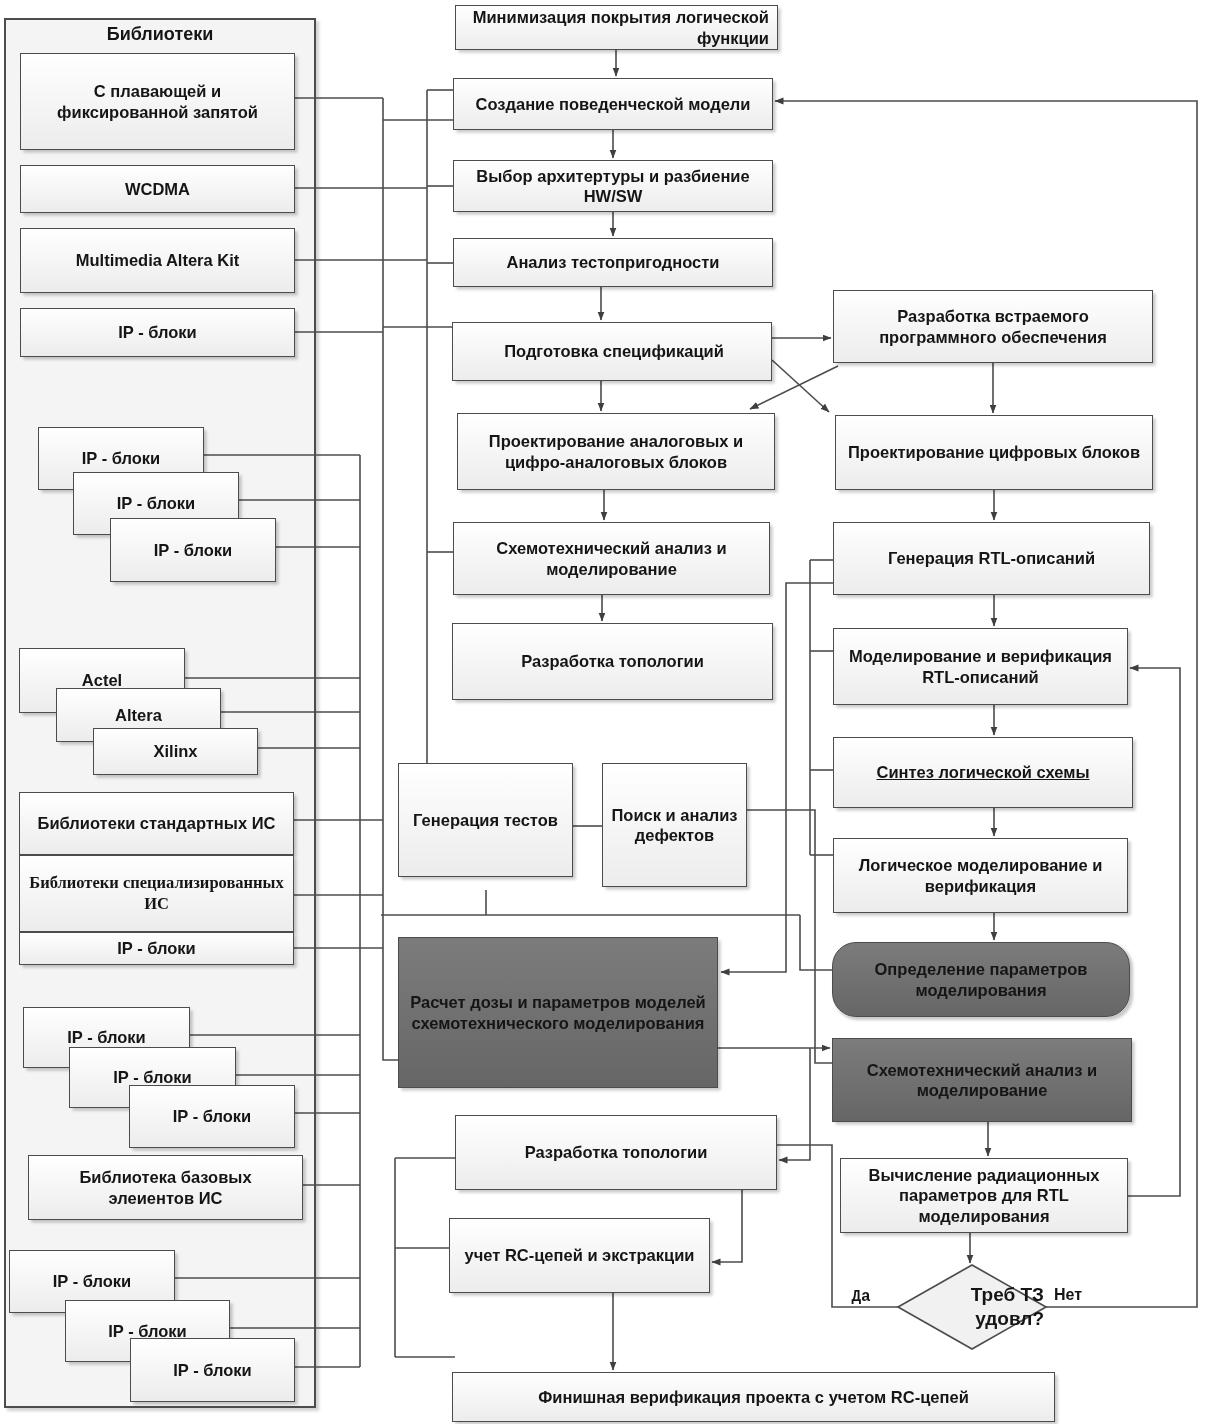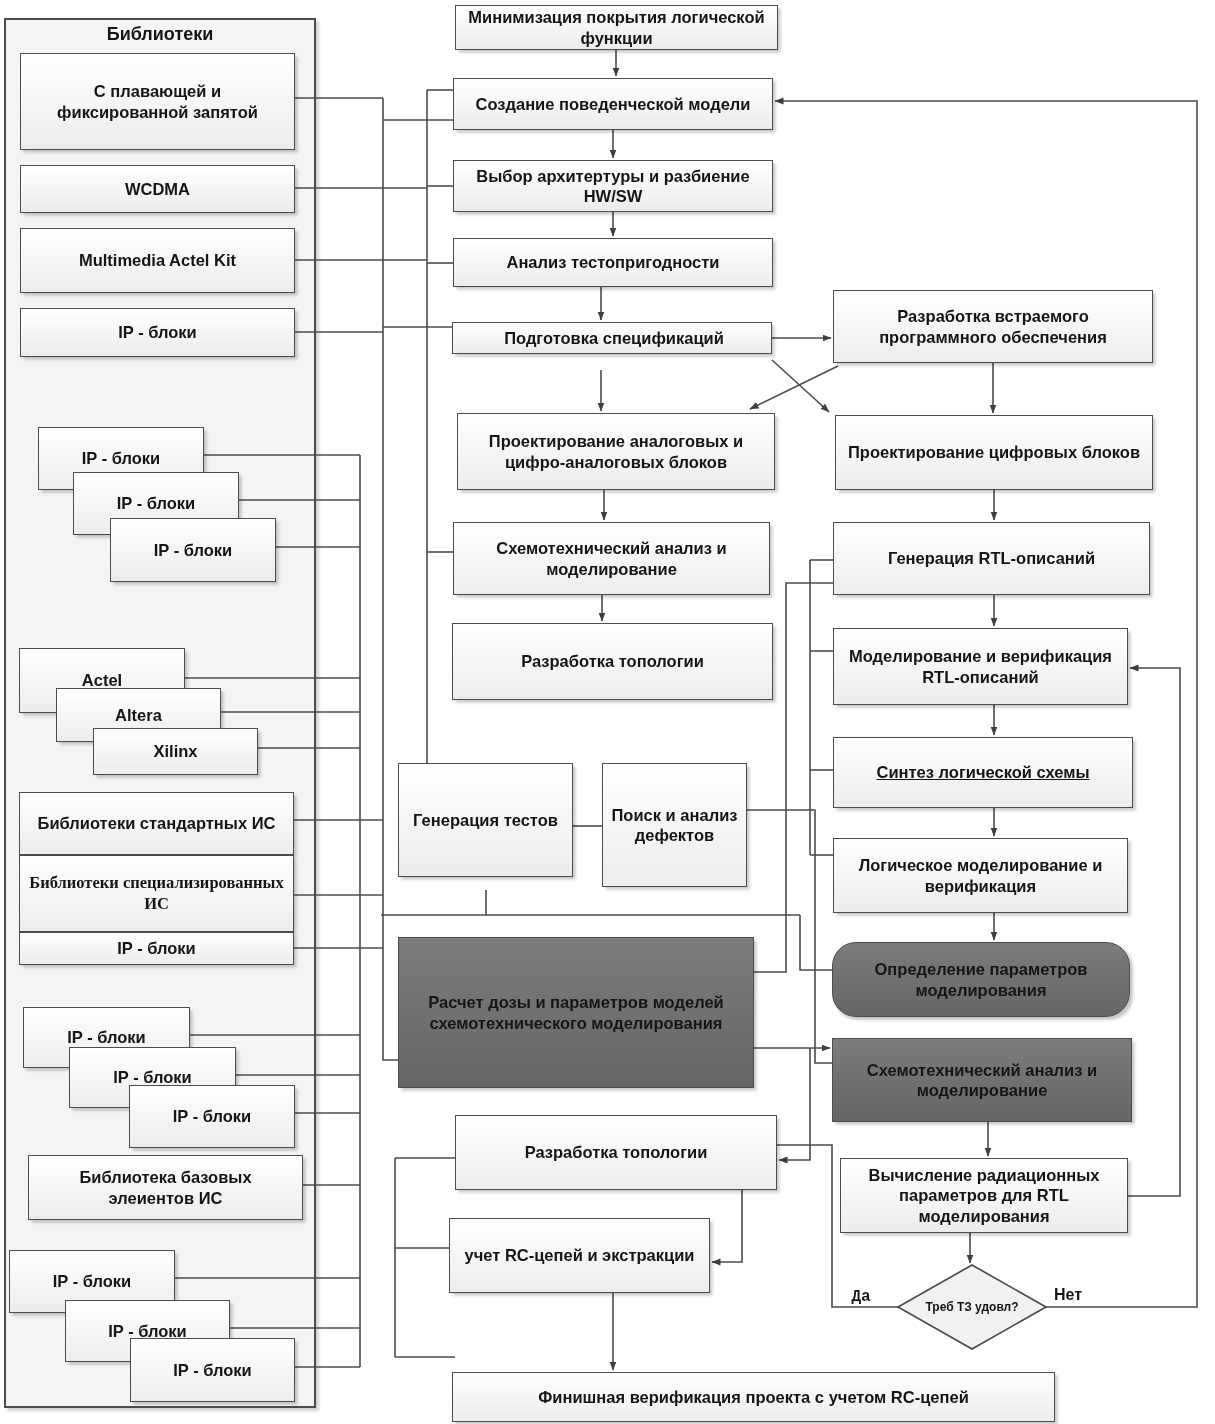--- a/index.html
+++ b/index.html
@@ -10,22 +10,22 @@
          box-shadow:3px 3px 3px rgba(0,0,0,0.18);z-index:0;}
   .node{position:absolute;box-sizing:border-box;border:1.6px solid #4c4c4c;
         background:linear-gradient(180deg,#ffffff 0%,#ececec 100%);
         box-shadow:2.5px 2.5px 3px rgba(0,0,0,0.22);
         display:flex;align-items:center;justify-content:center;text-align:center;
         font-weight:bold;color:#151515;font-size:16.5px;line-height:1.22;
         padding:2px 8px;z-index:2;}
   .node.dark{background:linear-gradient(180deg,#7c7c7c 0%,#666666 100%);}
   .title{position:absolute;font-weight:bold;color:#151515;font-size:18px;text-align:center;z-index:2;}
   .tag{position:absolute;font-weight:bold;color:#151515;font-size:16px;text-align:center;z-index:2;}
-  .dlabel{position:absolute;font-weight:bold;color:#151515;font-size:12px;line-height:1.25;
-          text-align:left;z-index:3;display:flex;align-items:center;justify-content:center;}
+  .dlabel{position:absolute;font-weight:bold;color:#151515;font-size:19px;line-height:1.25;
+          text-align:right;z-index:3;display:flex;align-items:center;justify-content:center;}
   .edge{fill:none;stroke:#4c4c4c;stroke-width:1.6;}
   .shape{fill:#f1f1f1;stroke:#4c4c4c;stroke-width:1.7;}
 </style>
 </head>
 <body>
 
 <div id="page">
   <div id="lib-frame" class="frame" style="left: 4px; top: 18px; width: 312px; height: 1390px;"></div>
   <svg id="wires" width="1215" height="1424" viewBox="0 0 1215 1424">
     <defs>
@@ -102,49 +102,49 @@
         <polyline points="395,1158 455,1158" class="edge"></polyline>
         <polyline points="395,1248 449,1248" class="edge"></polyline>
         <polyline points="395,1357 455,1357" class="edge"></polyline>
       </g>
     <polygon id="decision-diamond" class="shape" points="972,1265 1046,1307 972,1349 898,1307"></polygon>
   </svg>
   <div id="decision-label" class="dlabel" style="left: 900px; top: 1281px; width: 144px; height: 52px;">Треб ТЗ удовл?</div>
 <div class="title" style="left: 4px; top: 22px; width: 312px; line-height: 24px;">Библиотеки</div>
     <div class="node" style="left: 20px; top: 53px; width: 275px; height: 97px;">С плавающей и фиксированной запятой</div>
     <div class="node" style="left: 20px; top: 165px; width: 275px; height: 48px;">WCDMA</div>
-    <div class="node" style="left: 20px; top: 228px; width: 275px; height: 65px;">Multimedia Actel Kit</div>
+    <div class="node" style="left: 20px; top: 228px; width: 275px; height: 65px;">Multimedia Altera Kit</div>
     <div class="node" style="left: 20px; top: 308px; width: 275px; height: 49px;">IP - блоки</div>
     <div class="node" style="left: 38px; top: 427px; width: 166px; height: 63px;">IP - блоки</div>
     <div class="node" style="left: 73px; top: 472px; width: 166px; height: 63px;">IP - блоки</div>
     <div class="node" style="left: 110px; top: 518px; width: 166px; height: 64px;">IP - блоки</div>
     <div class="node" style="left: 19px; top: 648px; width: 166px; height: 65px;">Actel</div>
     <div class="node" style="left: 56px; top: 688px; width: 165px; height: 54px;">Altera</div>
     <div class="node" style="left: 93px; top: 728px; width: 165px; height: 47px;">Xilinx</div>
     <div class="node" style="left: 19px; top: 792px; width: 275px; height: 63px;">Библиотеки стандартных ИС</div>
     <div class="node" style="left: 19px; top: 855px; width: 275px; height: 77px; font-family: Liberation Serif, serif;">Библиотеки специализированных ИС</div>
     <div class="node" style="left: 19px; top: 932px; width: 275px; height: 33px;">IP - блоки</div>
     <div class="node" style="left: 23px; top: 1007px; width: 167px; height: 61px;">IP - блоки</div>
     <div class="node" style="left: 69px; top: 1047px; width: 167px; height: 61px;">IP - блоки</div>
     <div class="node" style="left: 129px; top: 1085px; width: 166px; height: 63px;">IP - блоки</div>
     <div class="node" style="left: 28px; top: 1155px; width: 275px; height: 65px;">Библиотека базовых элеиентов ИС</div>
     <div class="node" style="left: 9px; top: 1250px; width: 166px; height: 63px;">IP - блоки</div>
     <div class="node" style="left: 65px; top: 1300px; width: 165px; height: 62px;">IP - блоки</div>
     <div class="node" style="left: 130px; top: 1338px; width: 165px; height: 64px;">IP - блоки</div>
-    <div class="node" style="left: 455px; top: 5px; width: 323px; height: 45px;">Минимизация покрытия логической функции</div>
+    <div class="node" style="left: 455px; top: 5px; width: 323px; height: 45px; text-align: right;">Минимизация покрытия логической функции</div>
     <div class="node" style="left: 453px; top: 78px; width: 320px; height: 52px;">Создание поведенческой модели</div>
     <div class="node" style="left: 453px; top: 160px; width: 320px; height: 52px;">Выбор архитертуры и разбиение HW/SW</div>
     <div class="node" style="left: 453px; top: 238px; width: 320px; height: 49px;">Анализ тестопригодности</div>
-    <div class="node" style="left: 452px; top: 322px; width: 320px; height: 32px; padding-left: 12px;">Подготовка спецификаций</div>
+    <div class="node" style="left: 452px; top: 322px; width: 320px; height: 59px; padding-left: 12px;">Подготовка спецификаций</div>
     <div class="node" style="left: 457px; top: 413px; width: 318px; height: 77px;">Проектирование аналоговых и цифро-аналоговых блоков</div>
     <div class="node" style="left: 453px; top: 522px; width: 317px; height: 73px;">Схемотехнический анализ и моделирование</div>
     <div class="node" style="left: 452px; top: 623px; width: 321px; height: 77px;">Разработка топологии</div>
     <div class="node" style="left: 398px; top: 763px; width: 175px; height: 114px;">Генерация тестов</div>
     <div class="node" style="left: 602px; top: 763px; width: 145px; height: 124px;">Поиск и анализ дефектов</div>
-    <div class="node dark" style="left: 398px; top: 937px; width: 356px; height: 151px;">Расчет дозы и параметров моделей схемотехнического моделирования</div>
+    <div class="node dark" style="left: 398px; top: 937px; width: 320px; height: 151px;">Расчет дозы и параметров моделей схемотехнического моделирования</div>
     <div class="node" style="left: 455px; top: 1115px; width: 322px; height: 75px;">Разработка топологии</div>
     <div class="node" style="left: 449px; top: 1218px; width: 261px; height: 75px;">учет RC-цепей и экстракции</div>
     <div class="node" style="left: 452px; top: 1372px; width: 603px; height: 50px;">Финишная верификация проекта с учетом RC-цепей</div>
     <div class="node" style="left: 833px; top: 290px; width: 320px; height: 73px;">Разработка встраемого программного обеспечения</div>
     <div class="node" style="left: 835px; top: 415px; width: 318px; height: 75px;">Проектирование цифровых блоков</div>
     <div class="node" style="left: 833px; top: 522px; width: 317px; height: 73px;">Генерация RTL-описаний</div>
     <div class="node" style="left: 833px; top: 628px; width: 295px; height: 77px;">Моделирование и верификация RTL-описаний</div>
     <div class="node" style="left: 833px; top: 737px; width: 300px; height: 71px; text-decoration: underline;">Синтез логической схемы</div>
     <div class="node" style="left: 833px; top: 838px; width: 295px; height: 75px;">Логическое моделирование и верификация</div>
     <div class="node dark" style="left: 832px; top: 942px; width: 298px; height: 75px; border-radius: 24px;">Определение параметров моделирования</div>

